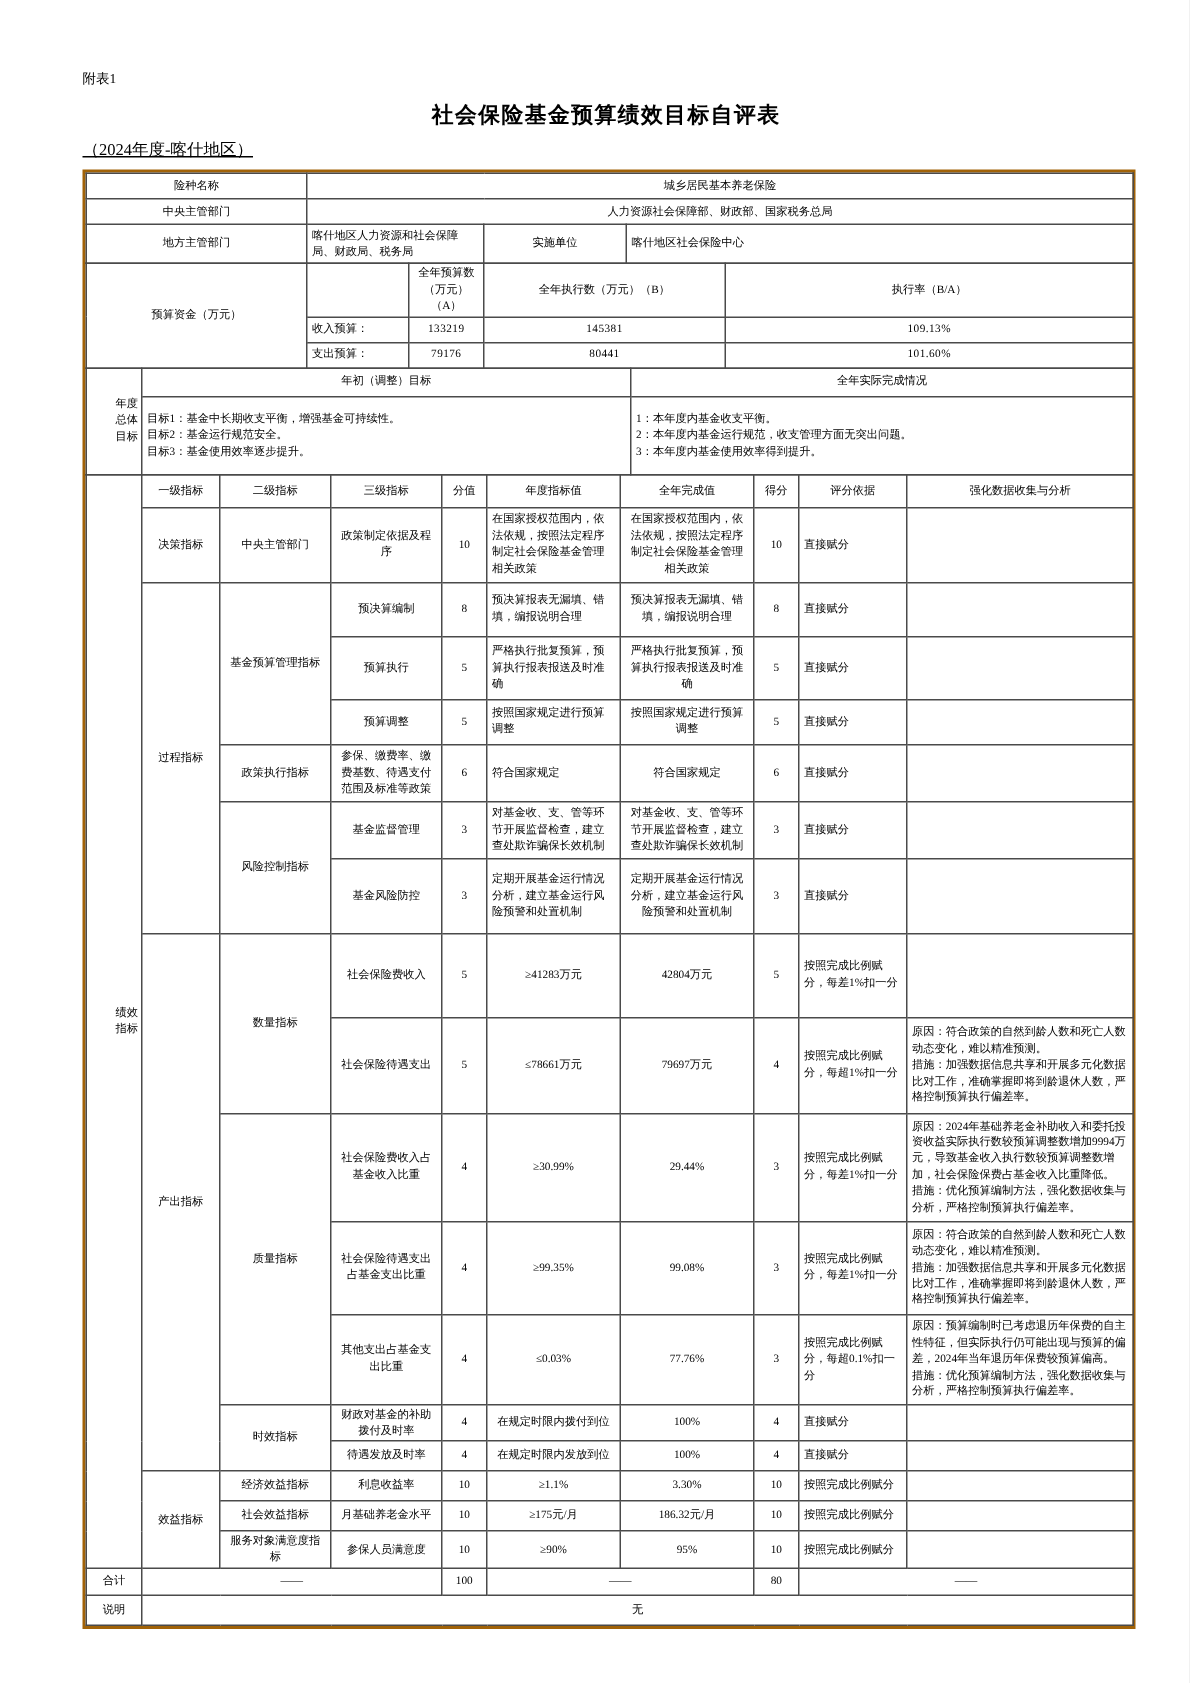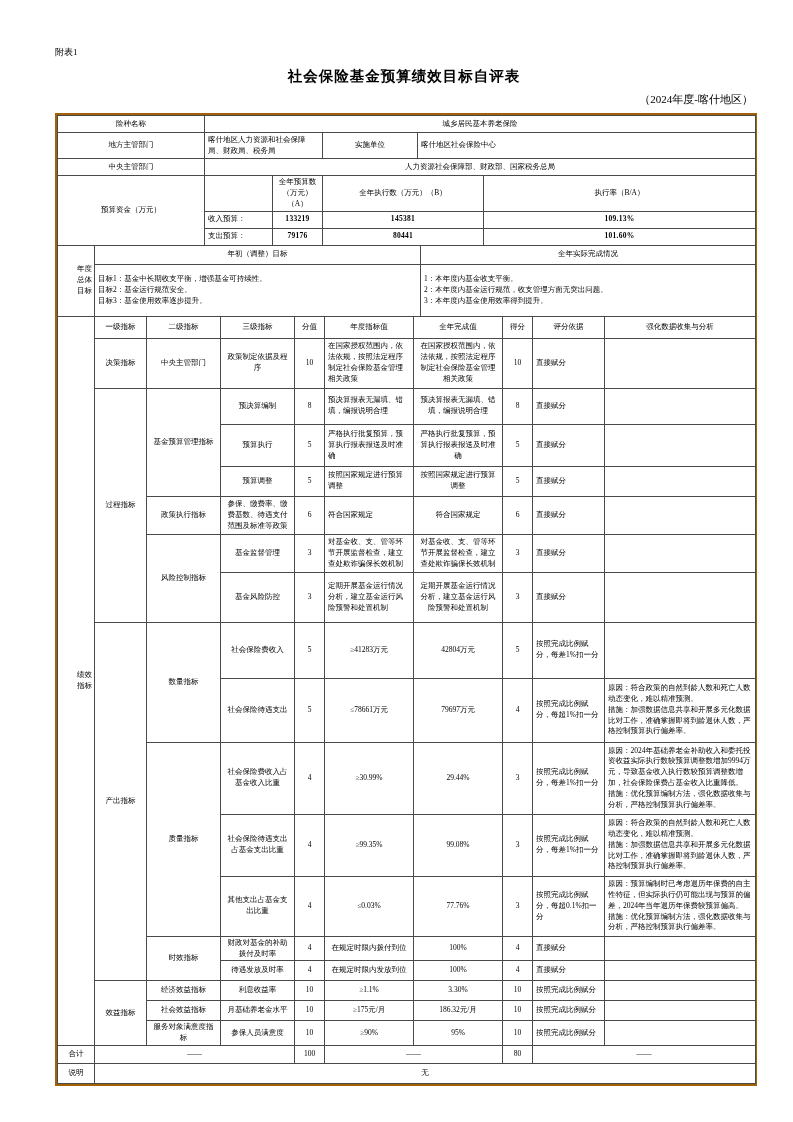--- a/index.html
+++ b/index.html
@@ -2,30 +2,30 @@
 <html><head>
 <meta charset="utf-8">
 <style>
   html,body{margin:0;padding:0;background:#e8e8e8;}
   .page{width:793px;height:1122px;background:#fff;margin:0 auto;position:relative;
         box-sizing:border-box;font-family:"Liberation Serif","DejaVu Serif",serif;color:#000;
         overflow:hidden;}
   .sheet{padding:46px 40px 0 55px;}
   .appendix{font-size:9px;margin-bottom:8px;}
   .title{font-size:14.5px;font-weight:bold;text-align:center;letter-spacing:1px;margin-bottom:6px;}
-  .subtitle{font-size:11px;text-align:right;margin-bottom:6px;}
+  .subtitle{font-size:11px;text-align:left;margin-bottom:6px;text-decoration:underline;}
   .twrap{width:698px;border:2px solid #a16207;}
   table{border-collapse:collapse;width:698px;table-layout:fixed;}
   table + table{margin-top:-1px;}
   td{border:1px solid #4a4a4a;font-size:7.5px;line-height:1.45;padding:1px 3px;
      text-align:center;vertical-align:middle;word-break:break-all;overflow:hidden;}
   .lt{text-align:left;}
   .pre{white-space:pre-line;}
   .vlab{white-space:pre-line;padding:0 2px;text-align:right;}
-  .num{letter-spacing:0.3px;font-weight:bold;}
+  .num{letter-spacing:0.3px;}
 </style>
 </head>
 <body>
 
 <div class="page">
   <div class="sheet">
     <div class="appendix">附表1</div>
     <div class="title">社会保险基金预算绩效目标自评表</div>
     <div class="subtitle">（2024年度-喀什地区）</div>
 
@@ -36,29 +36,29 @@
             <col style="width:147px">
             <col style="width:118px">
             <col style="width:95px">
             <col style="width:338px">
           </colgroup>
         <tbody>
             <tr style="height:17px">
           <td>险种名称</td>
           <td colspan="3">城乡居民基本养老保险</td>
         </tr>
+        <tr style="height:17px">
+          <td>中央主管部门</td>
+          <td colspan="3">人力资源社会保障部、财政部、国家税务总局</td>
+        </tr>
         <tr style="height:26px">
           <td>地方主管部门</td>
           <td class="lt">喀什地区人力资源和社会保障局、财政局、税务局</td>
           <td>实施单位</td>
           <td class="lt">喀什地区社会保险中心</td>
-        </tr>
-        <tr style="height:17px">
-          <td>中央主管部门</td>
-          <td colspan="3">人力资源社会保障部、财政部、国家税务总局</td>
         </tr>
       </tbody>
         </table>
 
       <table>
         <colgroup>
             <col style="width:147px">
             <col style="width:68px">
             <col style="width:50px">
             <col style="width:161px">

